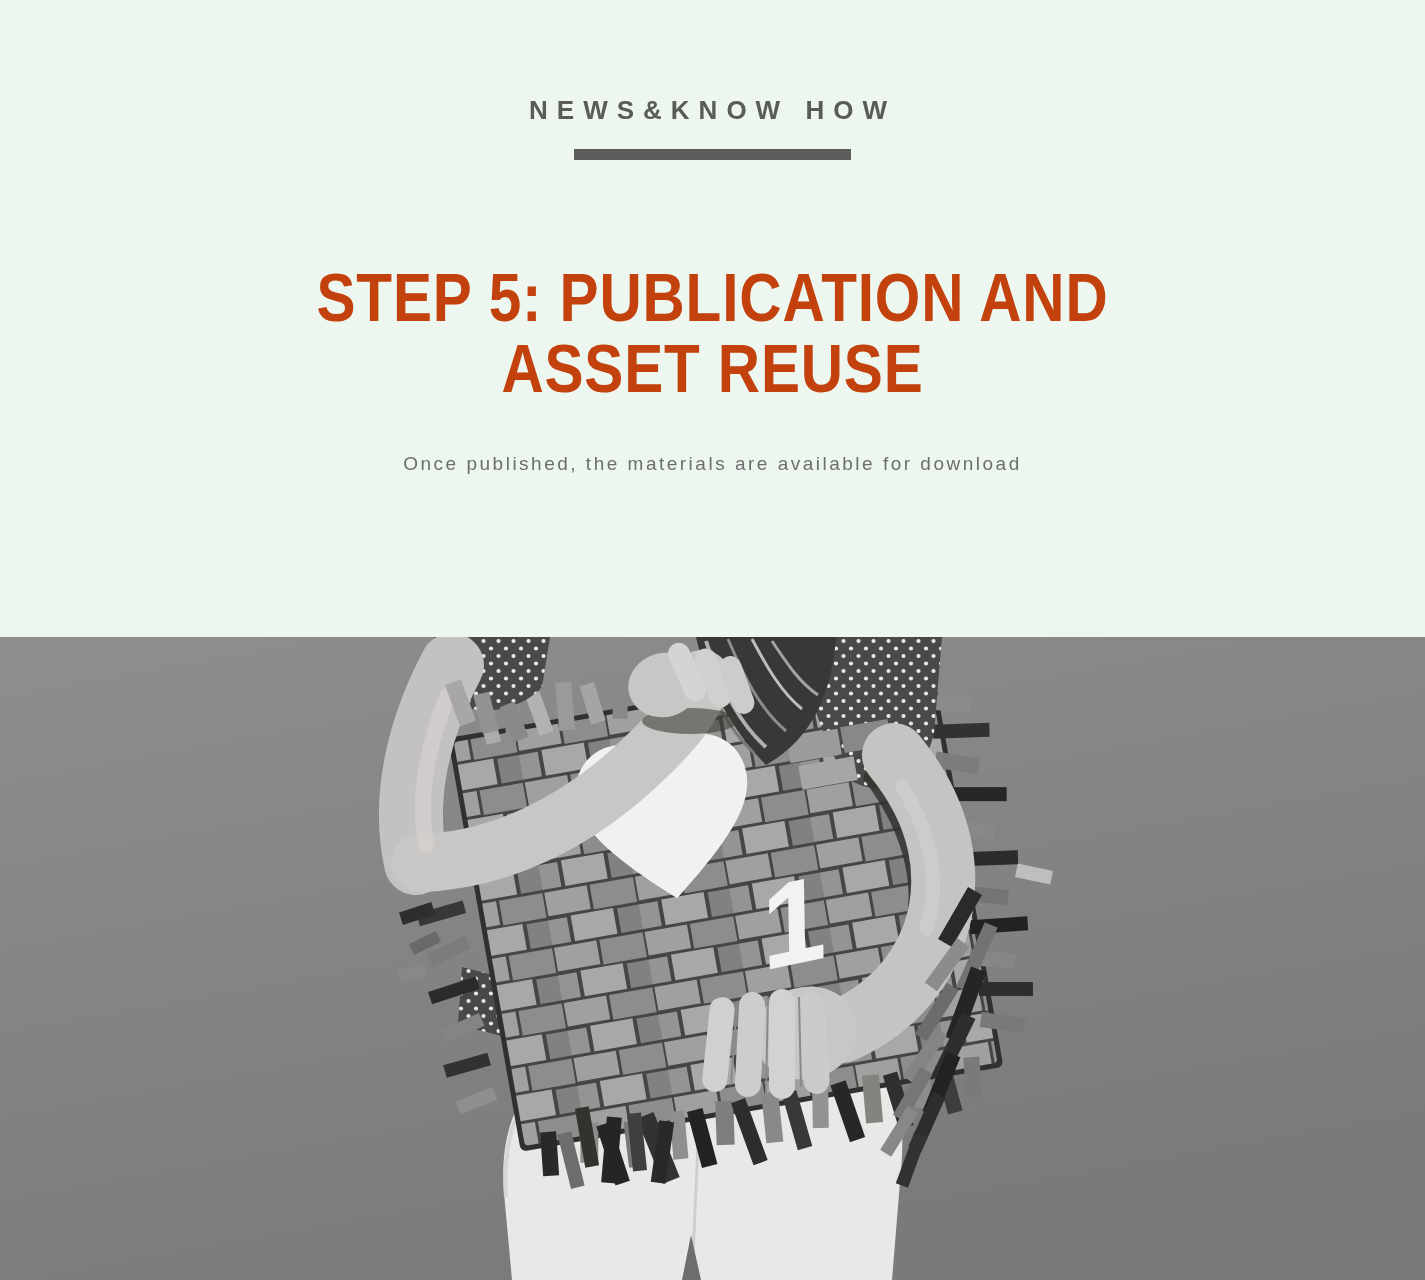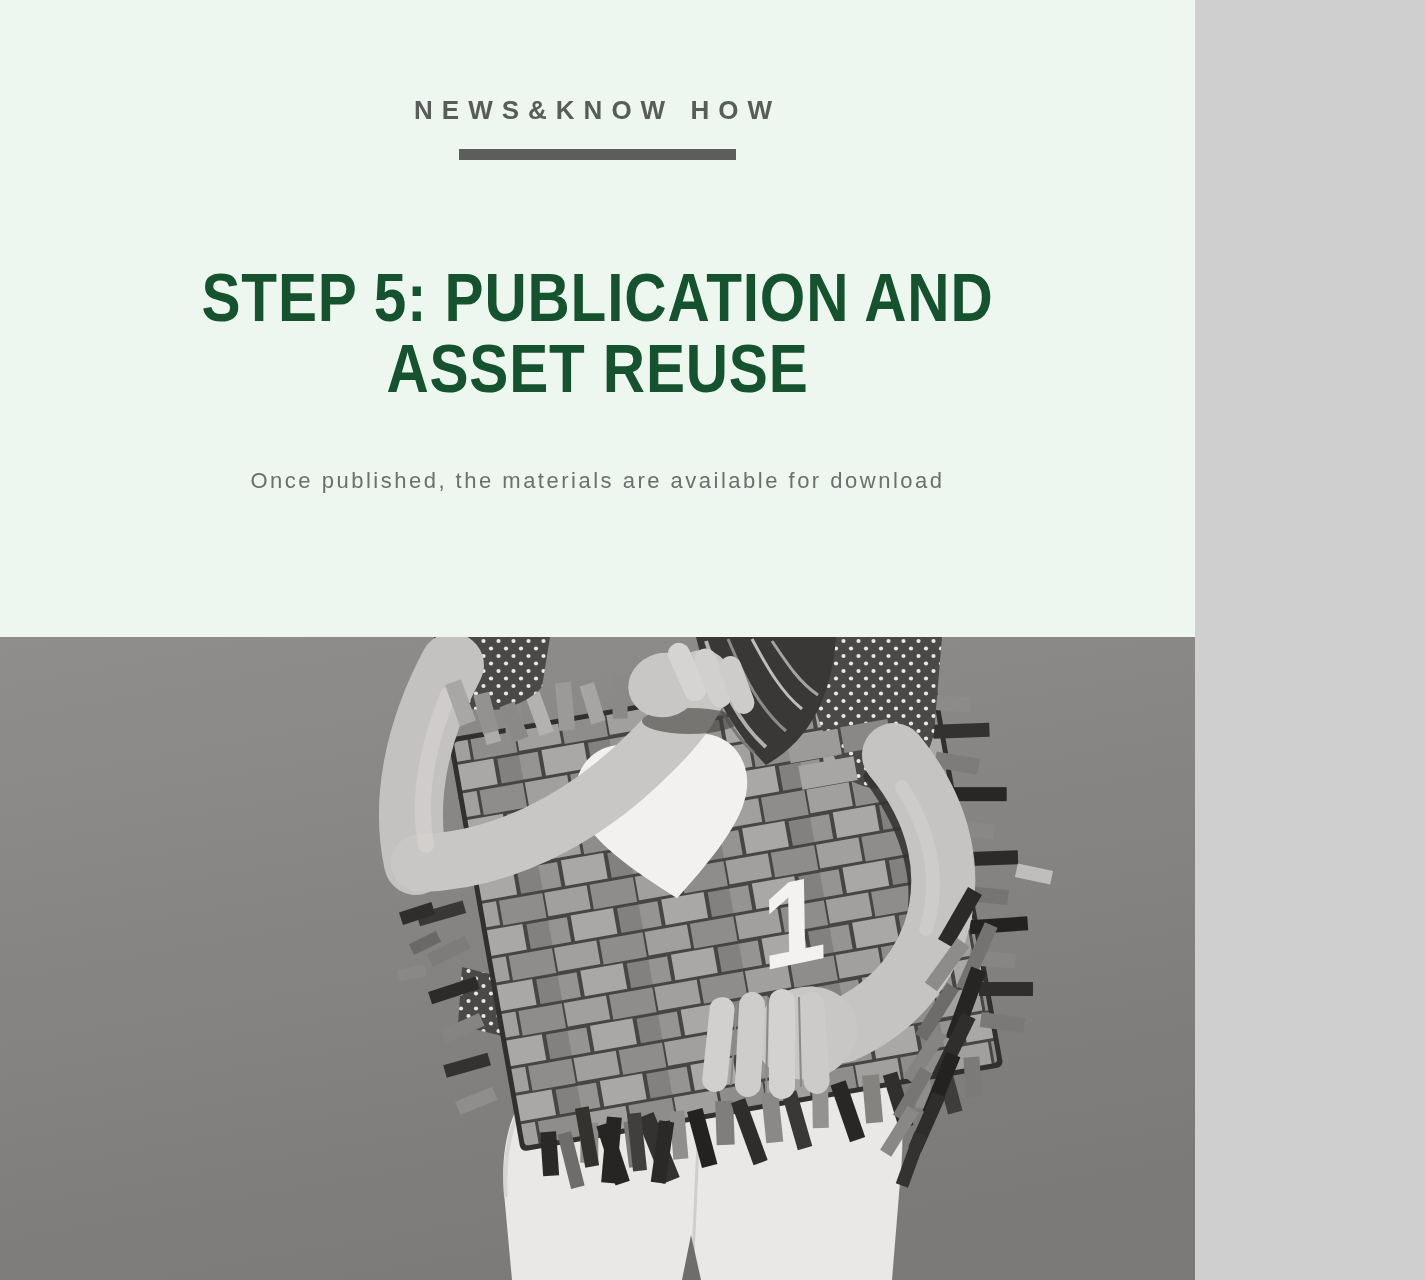--- a/index.html
+++ b/index.html
@@ -1,32 +1,32 @@
 <!DOCTYPE html>
 <html><head>
 <meta charset="utf-8">
 <style>
   html,body{margin:0;padding:0;background:#cfcfcf;}
   .canvas{
-    position:relative;width:1195px;height:1280px;overflow:hidden;
+    position:relative;width:1425px;height:1280px;overflow:hidden;
     background:#edf6ef;font-family:"Liberation Sans",sans-serif;
   }
   .top-section{position:absolute;top:0;left:0;width:100%;height:637px;text-align:center;}
   .eyebrow{
     margin:0;padding-top:95px;font-size:26px;font-weight:bold;
     letter-spacing:9px;color:#595c59;
   }
   .divider{width:277px;height:11px;background:#5b5e5a;margin:23px auto 0;}
   .title{
-    margin:102px 0 0;color:#14532d;font-size:68px;font-weight:bold;
+    margin:102px 0 0;color:#c2410c;font-size:68px;font-weight:bold;
     line-height:1.05;letter-spacing:1px;
   }
   .title span{display:block;transform:scaleX(.86);}
   .subtitle{
-    margin:58px 0 0;color:#6b6f6d;font-size:22px;line-height:1.6;
+    margin:44px 0 0;color:#6b6f6d;font-size:19px;line-height:1.6;
     letter-spacing:2.5px;font-weight:normal;
   }
   .subtitle span{display:block;}
   .photo-section{position:absolute;left:0;top:637px;width:1425px;height:643px;}
   .photo-section svg{display:block;}
 </style>
 </head>
 <body>
 
 <div class="canvas">

